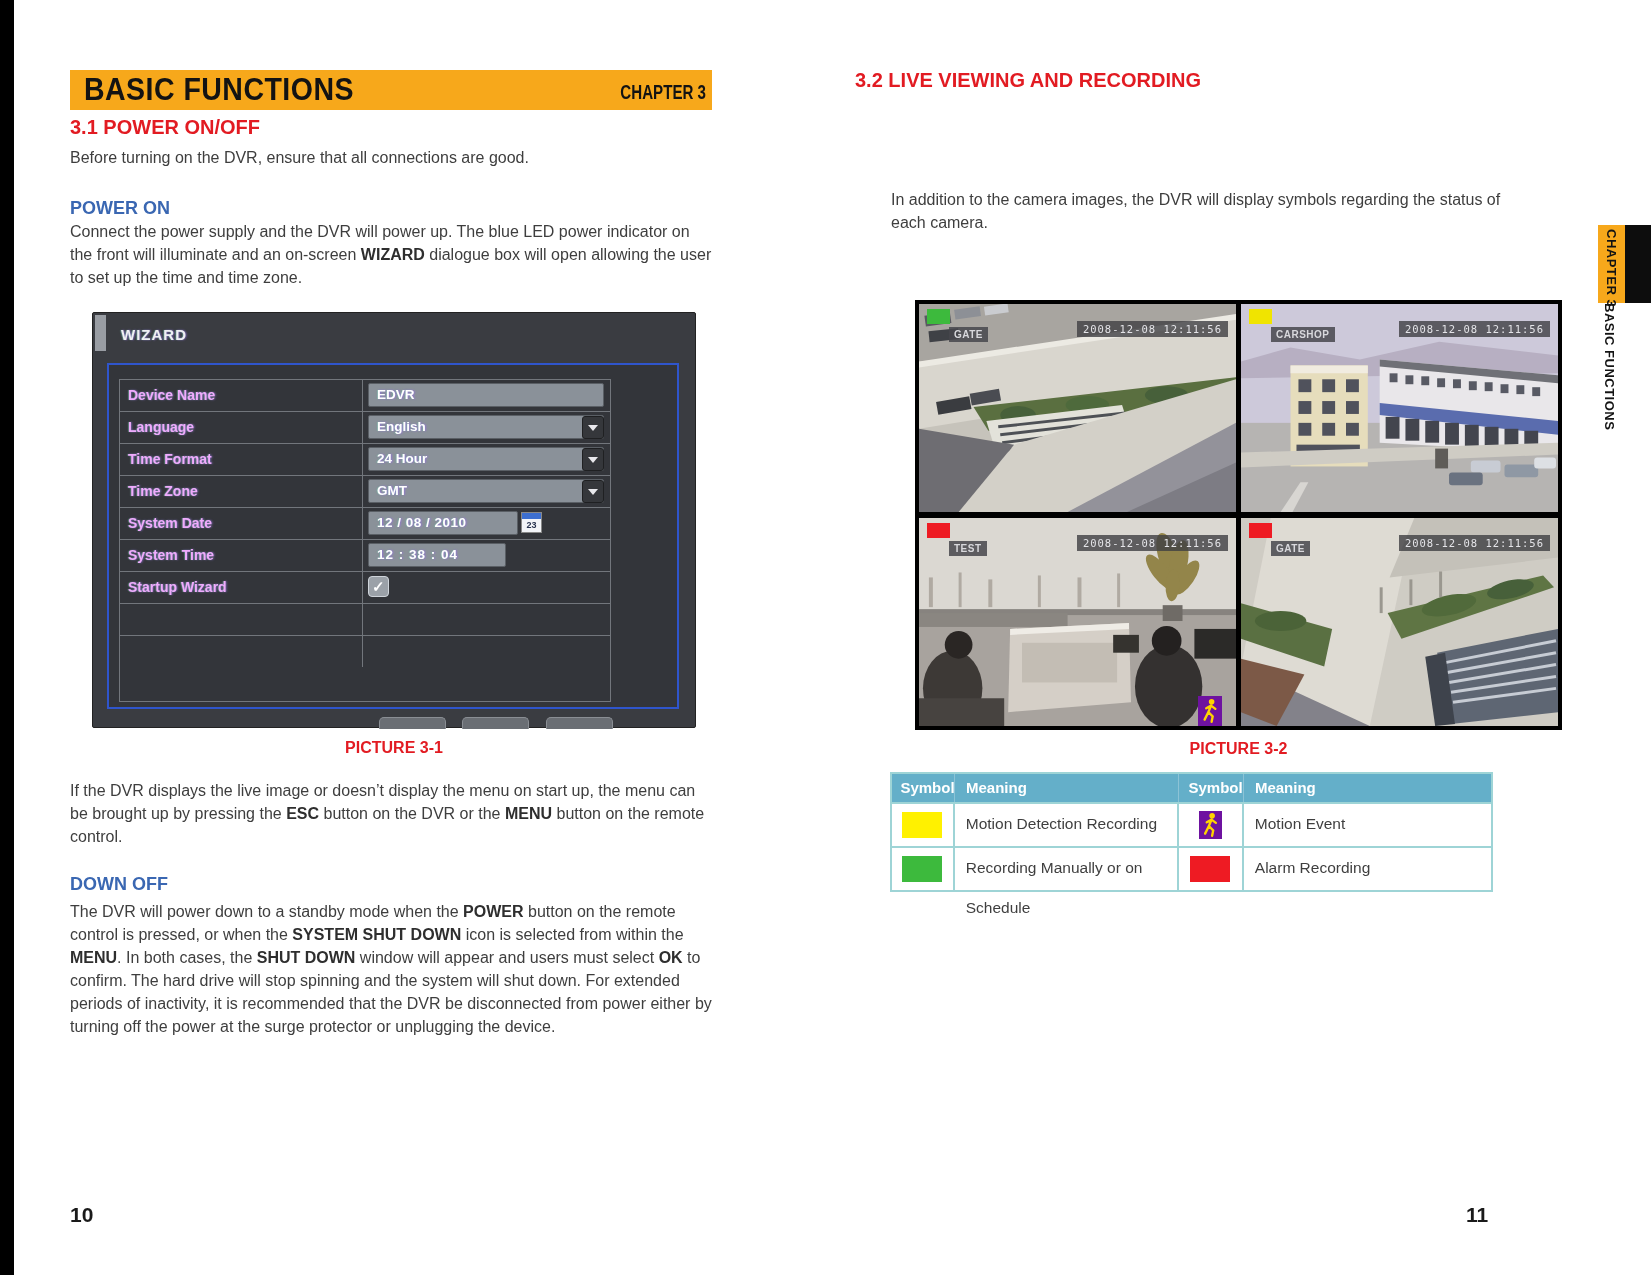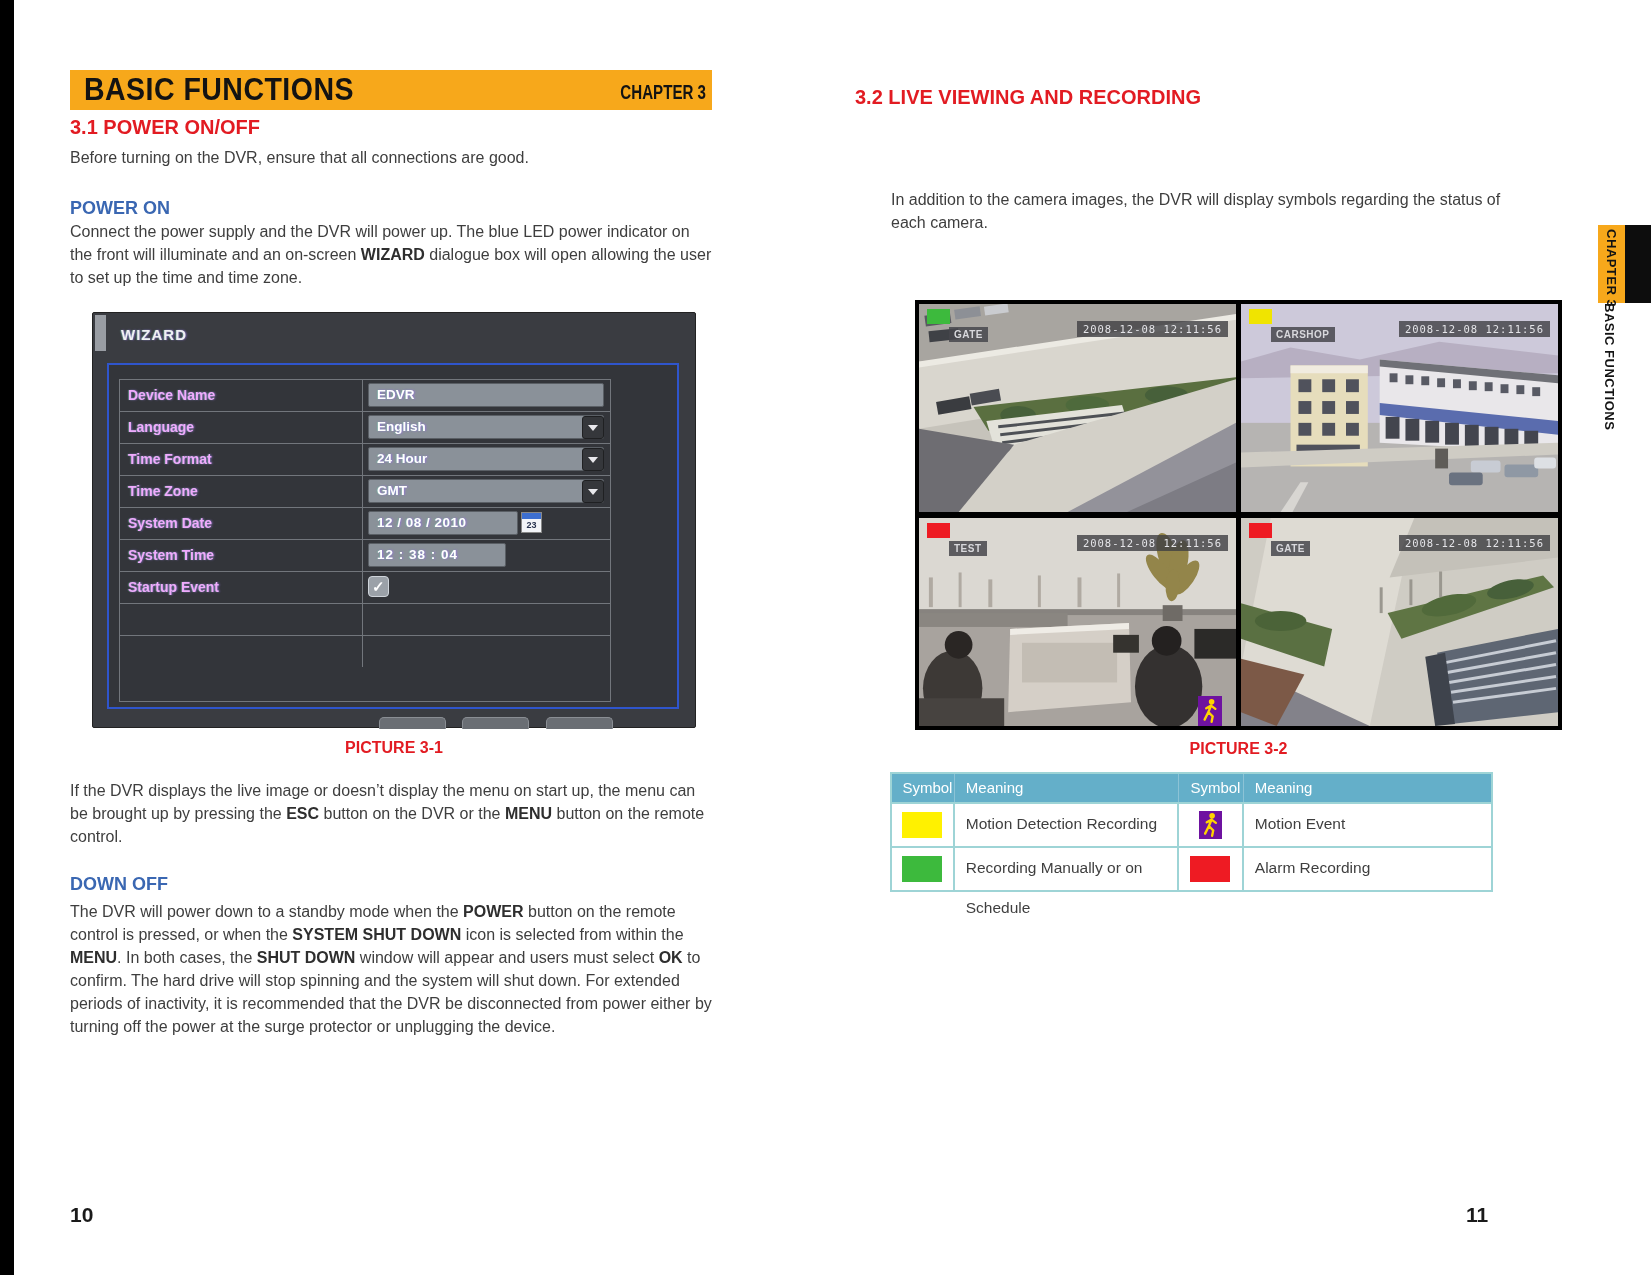--- a/index.html
+++ b/index.html
@@ -62,21 +62,21 @@
   .quad svg{position:absolute;left:0;top:0;width:100%;height:100%;}
   .cam-status{position:absolute;left:8px;top:5px;width:23px;height:15px;}
   .cam-name{position:absolute;left:30px;top:23px;background:rgba(70,70,76,.85);color:#d8d8dc;
      font-size:10px;font-weight:bold;letter-spacing:.5px;padding:2px 5px;}
   .cam-ts{position:absolute;right:8px;top:5px;background:rgba(62,62,66,.8);color:#e4e4e8;
      font-family:"DejaVu Sans Mono", monospace;font-size:10.5px;padding:2px 6px;letter-spacing:1px;margin-top:12px;}
   .motion-badge{position:absolute;right:14px;bottom:0;width:24px;height:30px;background:#6E12A0;}
   
   .sym-table{left:890px;top:772px;width:603px;border:2px solid #9ED4D6;box-sizing:border-box;background:#fff;}
   .st-head{display:flex;height:28px;background:#64AFC9;}
-  .st-head > div{font-size:15px;font-weight:normal;color:#fff;line-height:28px;padding-left:9px;
+  .st-head > div{font-size:15px;font-weight:bold;color:#fff;line-height:28px;padding-left:9px;
      box-sizing:border-box;border-right:1px solid #8cc3d6;}
   .st-row{display:flex;height:42px;border-top:2px solid #9ED4D6;}
   .st-row > div{box-sizing:border-box;border-right:2px solid #9ED4D6;}
   .st-row > div:last-child, .st-head > div:last-child{border-right:none;}
   .c1{width:63px;display:flex;align-items:center;justify-content:center;}
   .c2{width:225px;font-size:15.5px;color:#3f3f3f;line-height:40px;padding-left:11px;}
   .c3{width:65px;display:flex;align-items:center;justify-content:center;}
   .c4{width:248px;font-size:15.5px;color:#3f3f3f;line-height:40px;padding-left:11px;}
   .st-head .c2, .st-head .c4{line-height:28px;padding-left:11px;}
   .swatch{width:40px;height:26px;}
@@ -148,21 +148,21 @@
               </div>
           </div>
         </div>
         <div class="wrow">
           <div class="wlabel">System Time</div>
           <div class="wvalue">
               <div class="wfield time">12 : 38 : 04</div>
             </div>
         </div>
         <div class="wrow">
-          <div class="wlabel">Startup Event</div>
+          <div class="wlabel">Startup Wizard</div>
           <div class="wvalue">
               <div class="wcheck"></div>
             </div>
         </div>
         <div class="wrow">
           <div class="wlabel"></div>
             <div class="wvalue"></div>
         </div>
         <div class="wrow">
           <div class="wlabel"></div>
@@ -177,21 +177,21 @@
 
   <div class="abs caption" style="left:92px;top:739px;width:604px;">PICTURE 3-1</div>
 
   <div class="abs body-txt" style="left:70px;top:779px;width:644px;"><span>If the DVR displays the live image or doesn’t display the menu on start up, the menu can be brought up by pressing the </span><b>ESC</b><span> button on the DVR or the </span><b>MENU</b><span> button on the remote control.</span></div>
 
   <div class="abs h-blue" style="left:70px;top:874px;">DOWN OFF</div>
   <div class="abs body-txt" style="left:70px;top:900px;width:650px;"><span>The DVR will power down to a standby mode when the </span><b>POWER</b><span> button on the remote control is pressed, or when the </span><b>SYSTEM SHUT DOWN</b><span> icon is selected from within the </span><b>MENU</b><span>. In both cases, the </span><b>SHUT DOWN</b><span> window will appear and users must select </span><b>OK</b><span> to confirm. The hard drive will stop spinning and the system will shut down. For extended periods of inactivity, it is recommended that the DVR be disconnected from power either by turning off the power at the surge protector or unplugging the device.</span></div>
 
   <div class="abs pagenum" style="left:70px;top:1203px;">10</div>
 
-  <div class="abs h-red" style="left:855px;top:69px;margin-top:17px;">3.2 LIVE VIEWING AND RECORDING</div>
+  <div class="abs h-red" style="left:855px;top:69px;">3.2 LIVE VIEWING AND RECORDING</div>
   <div class="abs body-txt" style="left:855px;top:188px;width:642px;margin-left:36px;">In addition to the camera images, the DVR will display symbols regarding the status of each camera.</div>
 
   <div class="abs cam-grid">
 
     <div class="quad" style="left:4px;top:4px;">
       <svg viewBox="0 0 320 210" preserveAspectRatio="none">
         <rect width="320" height="210" fill="#c6c3bb"></rect>
         <polygon points="0,0 320,0 320,26 0,58" fill="#a8a5a0"></polygon>
         <rect x="6" y="10" width="26" height="11" fill="#585a60" transform="rotate(-8 19 15)"></rect>
         <rect x="36" y="4" width="26" height="10" fill="#8d9096" transform="rotate(-8 49 9)"></rect>

